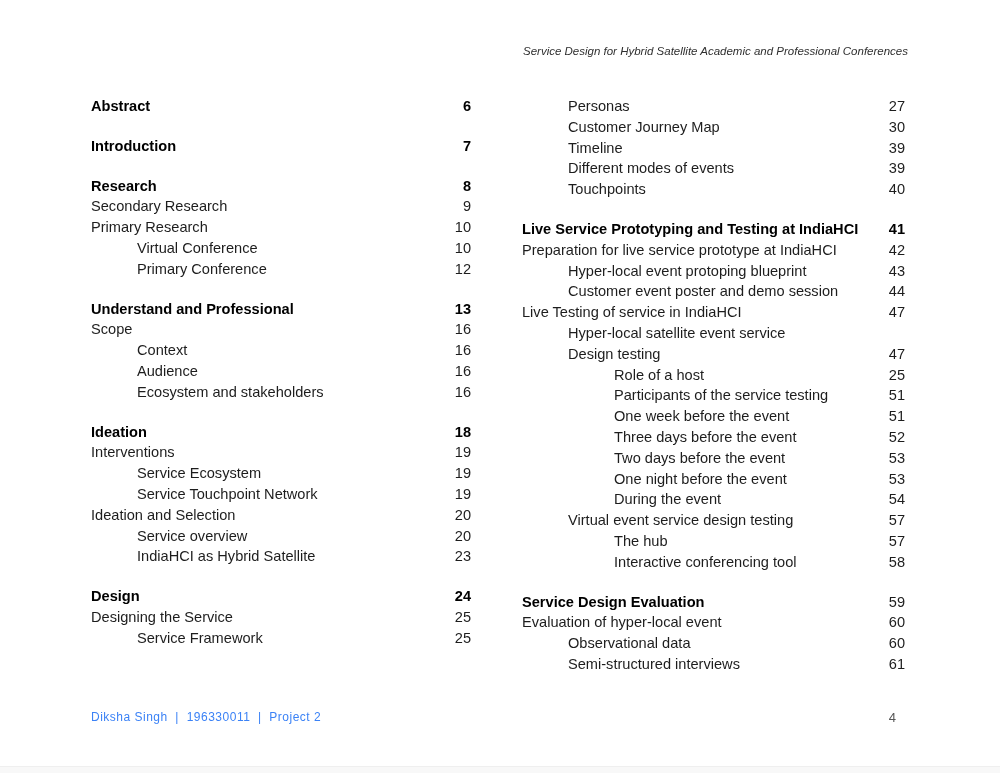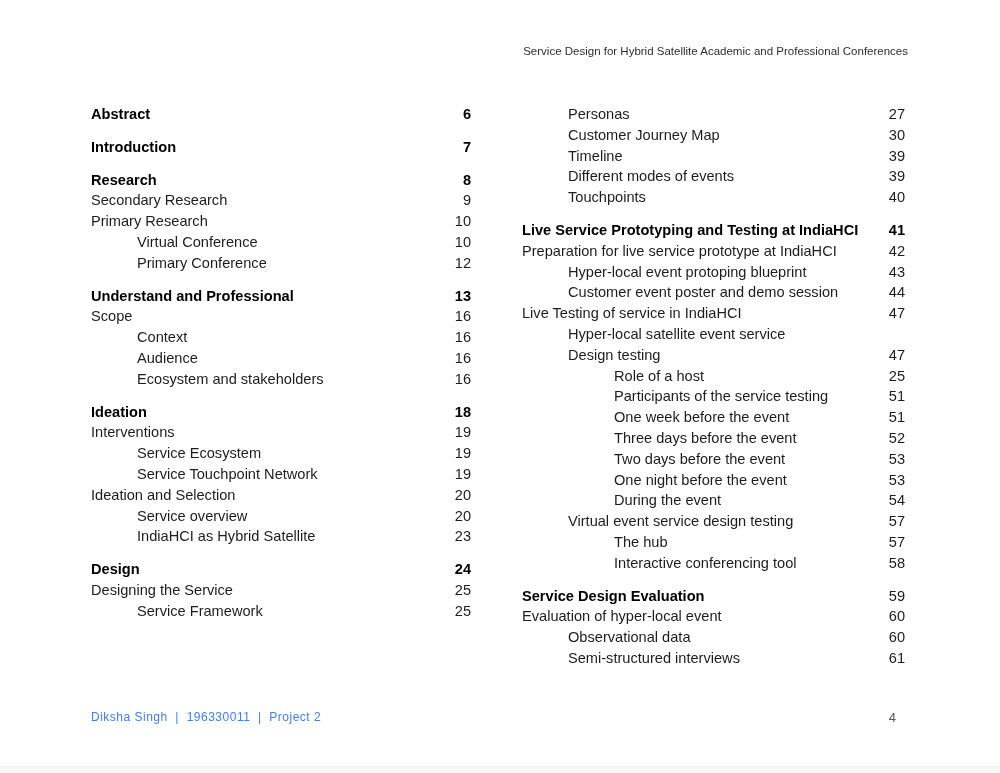--- a/index.html
+++ b/index.html
@@ -12,36 +12,37 @@
     color:#1d1d1d;
     overflow:hidden;
   }
   .doc-header{
     position:absolute;
     top:45px;
     right:92px;
     font-size:11.5px;
     color:#2f2f2f;
     white-space:nowrap;
+    font-style:italic;
   }
   .toc-col{
     position:absolute;
-    top:104px;
+    top:96px;
   }
   .toc-col-left{left:91px;width:380px;}
   .toc-col-right{left:522px;width:383px;}
   .toc-row{
     display:flex;
     justify-content:space-between;
     align-items:baseline;
     height:20.8px;
     line-height:20.8px;
     font-size:14.6px;
   }
-  .toc-row.gap{margin-top:12px;}
+  .toc-row.gap{margin-top:19px;}
   .toc-row .lab{
     white-space:nowrap;
     flex:1 1 auto;
   }
   .toc-row .lab.ind1{padding-left:46px;}
   .toc-row .lab.ind2{padding-left:92px;}
   .toc-row .num{
     flex:0 0 auto;
     min-width:34px;
     text-align:right;

